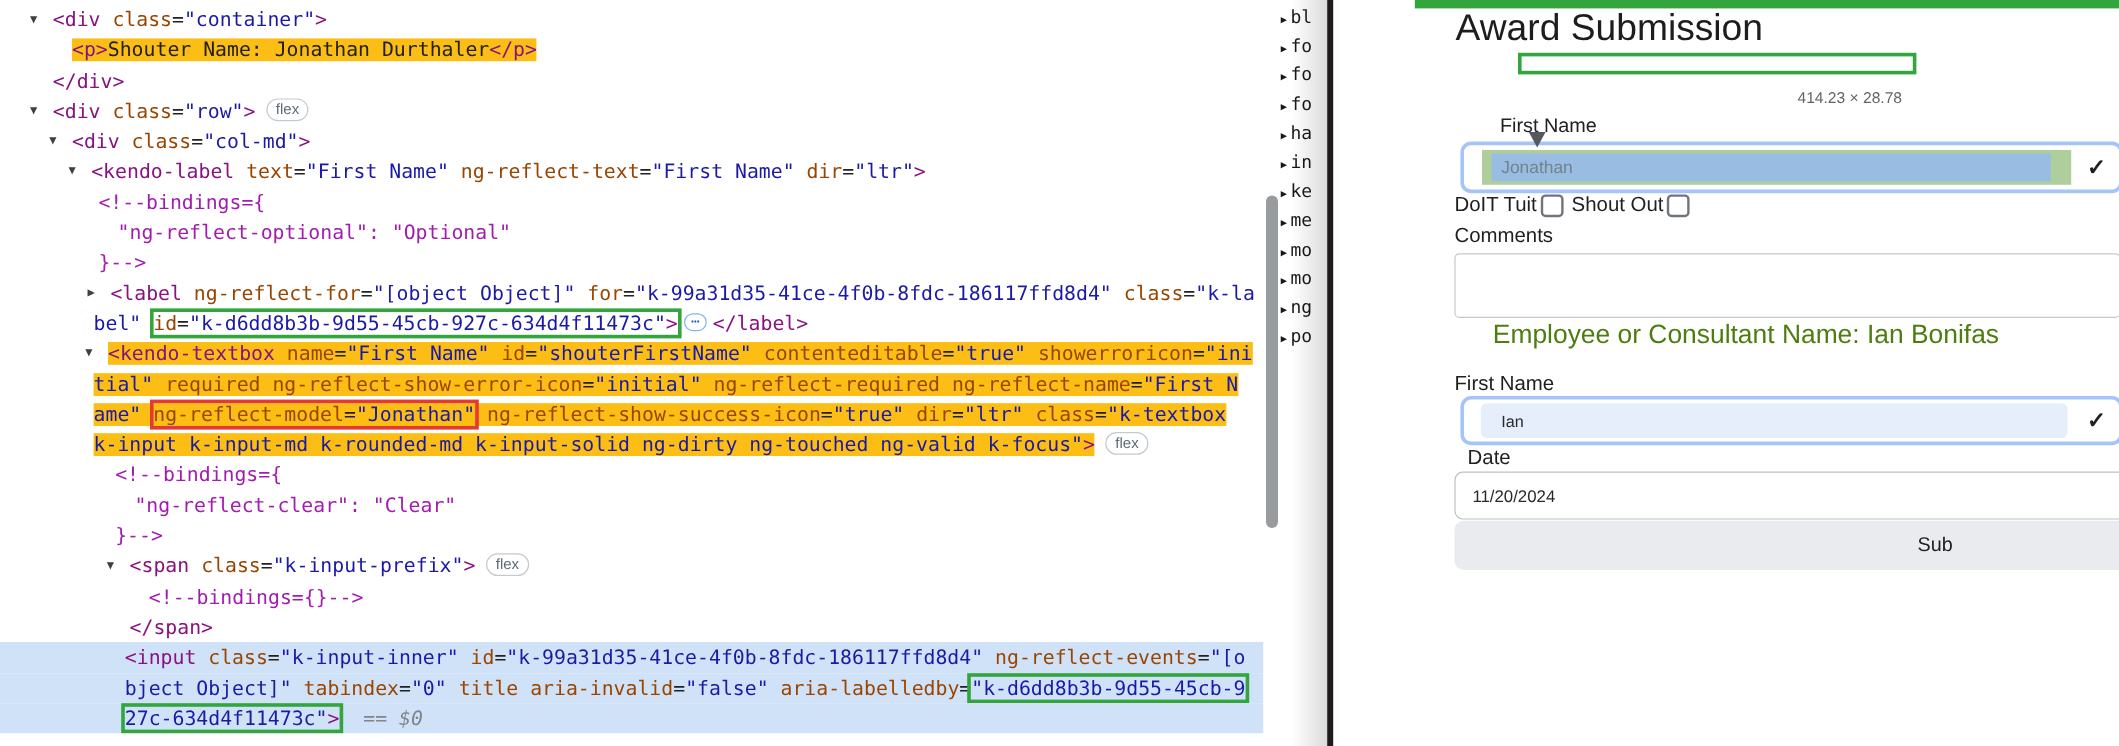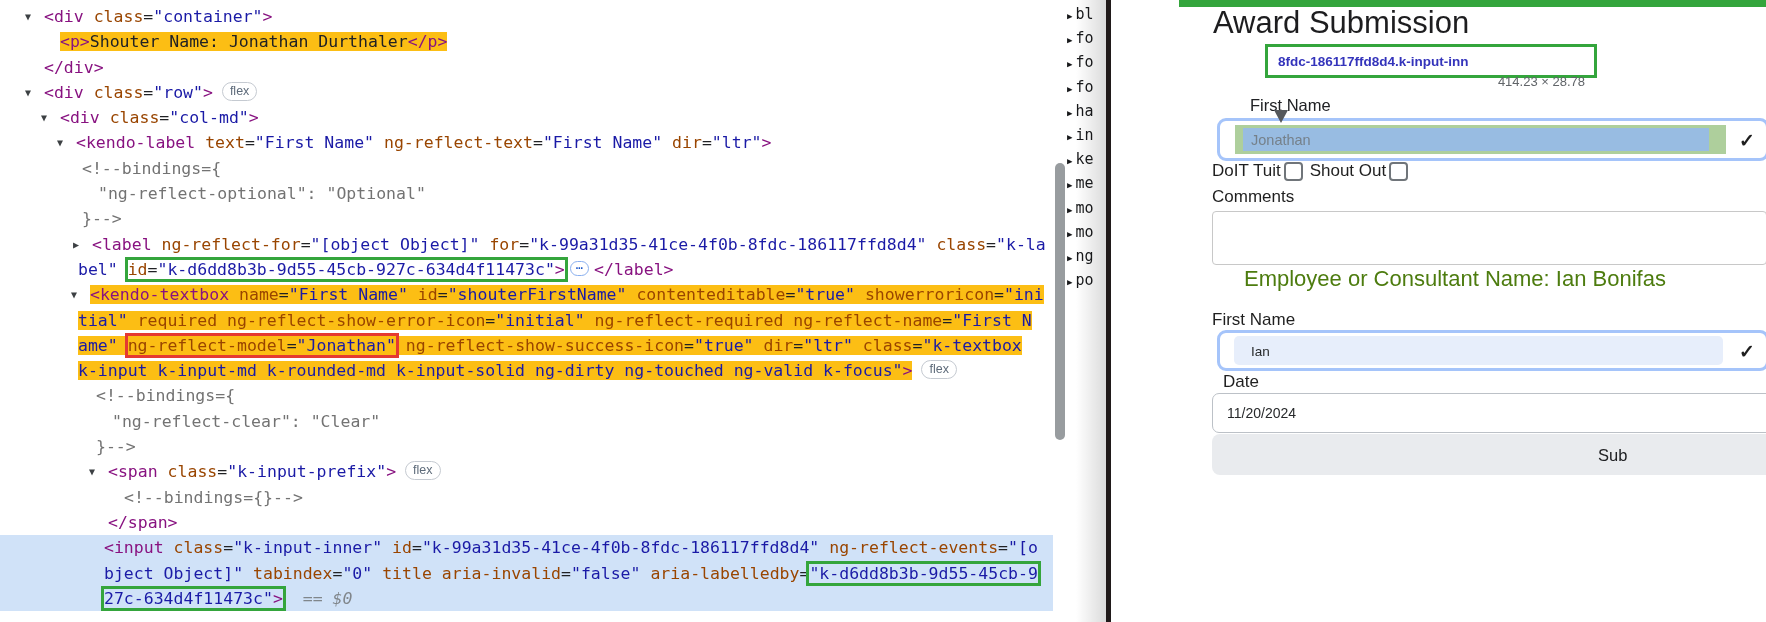--- a/index.html
+++ b/index.html
@@ -8,21 +8,21 @@
 
   
   #elements-tree{position:absolute;left:0;top:0;width:1053px;height:622px;overflow:hidden;
     padding-top:4px;font:16.5px/25.3px "DejaVu Sans Mono",monospace;color:#202124;white-space:pre;}
   .code-line{position:relative;height:25.3px;}
   .code-line.sel{background:var(--selection-blue,#d0e2f8);}
   .tw{position:absolute;top:0;font-size:10px;color:#3c4043;}
   .c-tag{color:#881280}
   .c-attr{color:#994500}
   .c-val{color:#1a1aa6}
-  .c-com{color:#737373}
+  .c-com{color:#a21caf}
   .c-pln{color:#202124}
   .c-eq{color:#80868b;font-style:italic;}
   .hl{background:var(--search-highlight,#fcbe14);}
   .box-g{outline:3px solid var(--annotation-green,#34a53c);outline-offset:0;}
   .box-r{outline:3px solid var(--annotation-red,#e53a31);outline-offset:0;}
   .badge{display:inline-block;margin-left:9px;padding:0 7px;border:1px solid #c5cad1;border-radius:10px;
     font:12.5px/17px "Liberation Sans",sans-serif;color:#5e6b7a;background:#fff;vertical-align:3px;}
   .ell{display:inline-block;margin:0 5px;padding:0 5px;border:1px solid #8ab0ef;border-radius:8px;
     color:#1a56c8;font-size:12px;line-height:13px;vertical-align:3px;}
 
@@ -129,21 +129,20 @@
   <div id="window-divider"></div>
 
   <div id="page">
     <div id="green-top-bar"></div>
 
     <div id="page-title">Award Submission</div>
 
     <div id="field1-label">First Name</div>
 
     <div id="inspect-tooltip">
-      <div><span class="sel-r">8fdc-186117ffd8d4.k-input-inn</span></div>
       <span class="dims">414.23 × 28.78</span>
     </div>
     <div id="tooltip-pointer"></div>
 
     <div class="text-input" id="input1">
       <div class="ov-green"></div>
       <div class="ov-blue"></div>
       <span class="val">Jonathan</span>
       <span class="check">✓</span>
     </div>

